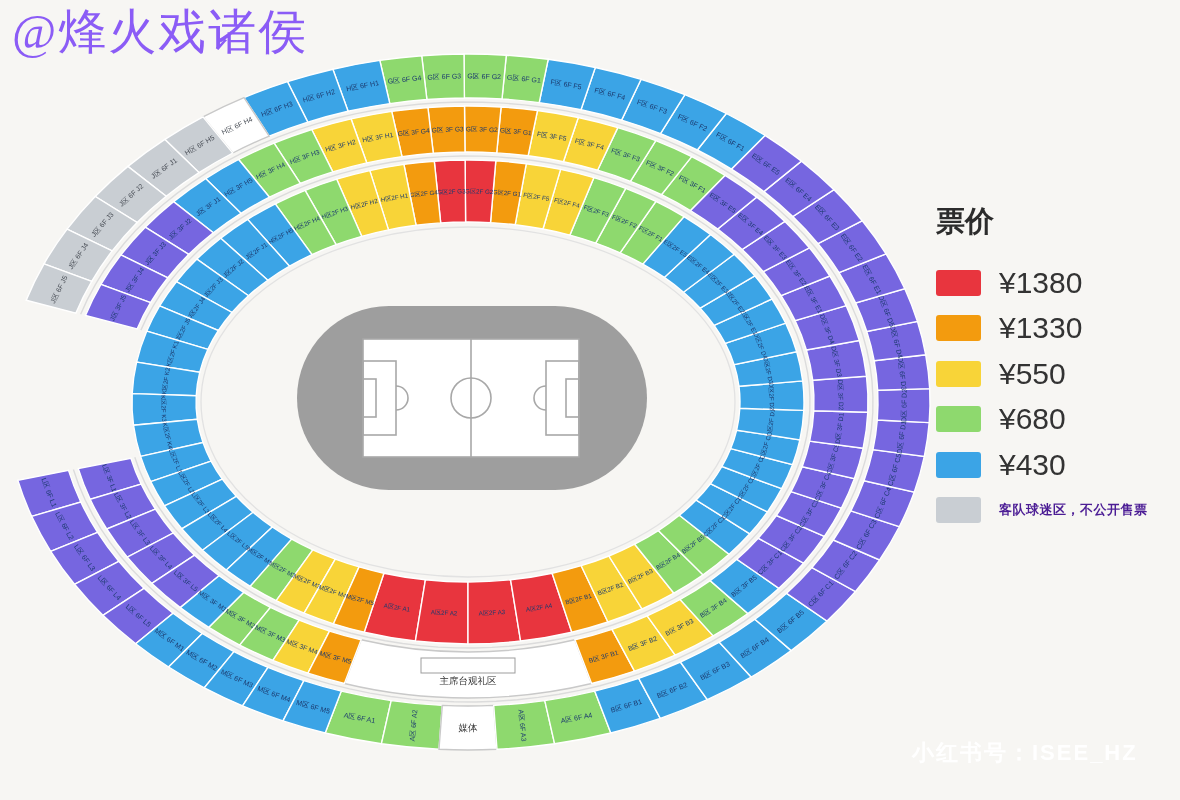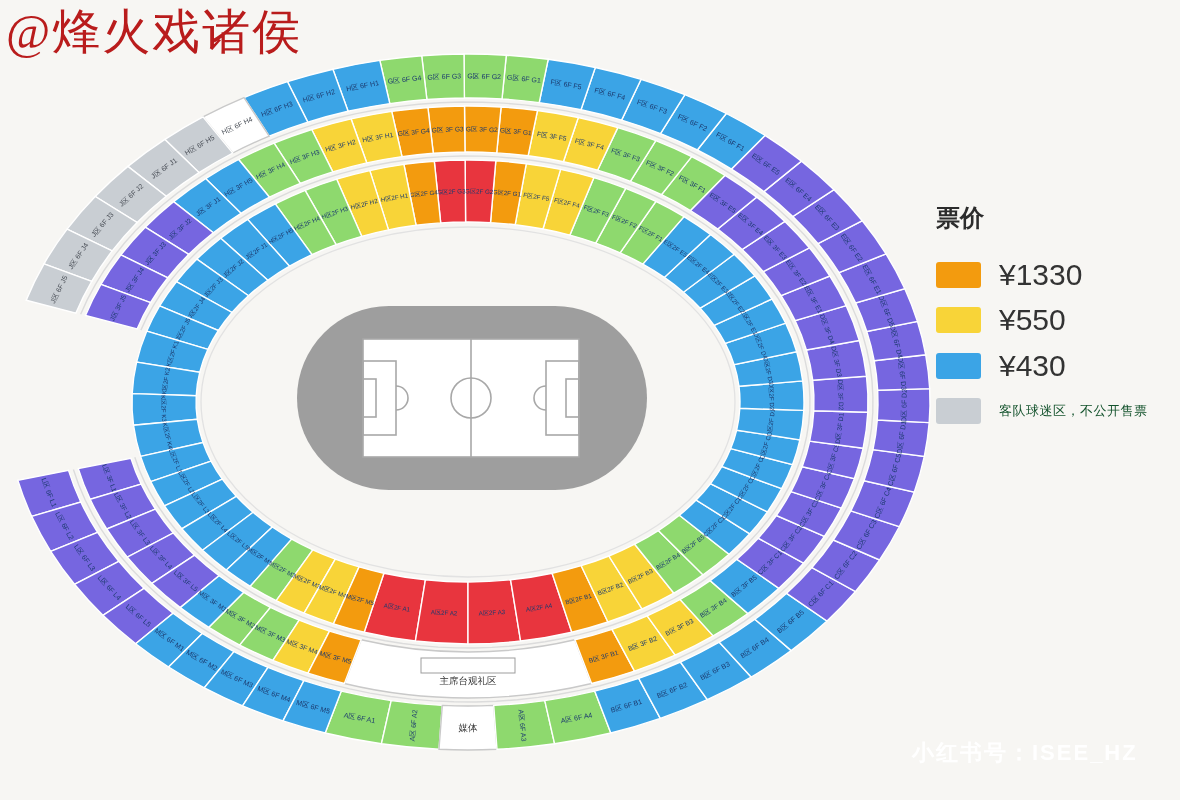--- a/index.html
+++ b/index.html
@@ -2,35 +2,35 @@
 <html><head>
 <meta charset="utf-8">
 <style>
   html,body{margin:0;padding:0;}
   body{
     width:1180px;height:800px;overflow:hidden;position:relative;
     background:#f7f6f3;
     font-family:"Liberation Sans", sans-serif;
   }
   .watermark-author{
-    position:absolute;left:6px;top:0px;
+    position:absolute;left:12px;top:0px;
     font-family:"Liberation Serif", serif;
-    font-size:48px;color:#b91c1c;letter-spacing:2px;z-index:5;
+    font-size:48px;color:#8b5cf6;letter-spacing:2px;z-index:5;
   }
   .watermark-xhs{
     position:absolute;left:912px;top:738px;
     font-size:22px;color:#ffffff;font-weight:600;letter-spacing:2px;z-index:5;
   }
   #stadium{position:absolute;left:0;top:0;}
   .legend{position:absolute;left:936px;top:202px;width:238px;z-index:4;}
-  .legend-title{font-size:24px;font-weight:700;color:#2c2c2c;margin-bottom:18px;}
+  .legend-title{font-size:29px;font-weight:700;color:#2c2c2c;margin-bottom:18px;}
   .legend-row{display:flex;align-items:center;height:45.5px;}
   .legend-swatch{width:45px;height:26px;border-radius:3px;margin-right:18px;flex:0 0 45px;}
   .legend-label{font-size:30px;color:#333333;}
-  .legend-label.small{font-size:13px;font-weight:400;color:#14532d;letter-spacing:0.5px;}
+  .legend-label.small{font-size:13px;font-weight:700;color:#4c1d95;letter-spacing:0.5px;}
 </style>
 </head>
 <body>
 
 <div class="watermark-author">@烽火戏诸侯</div>
 
 <svg id="stadium" width="1180" height="800" viewBox="0 0 1180 800">
     <path d="M134.8,457.3L139.2,469.8L144.6,482.1L150.9,494.2L158.0,506.0L166.0,517.5L174.8,528.7L184.5,539.6L194.9,550.0L206.0,560.1L217.9,569.8L230.4,579.0L243.6,587.7L257.4,595.9L271.8,603.5L286.8,610.6L302.2,617.2L318.1,623.1L334.4,628.4L351.0,633.2L368.0,637.3L385.3,640.7L402.7,643.5L420.4,645.6L438.2,647.1L456.1,647.9L474.0,648.0L491.9,647.4L509.7,646.2L527.4,644.3L544.9,641.7L562.3,638.5L579.3,634.6L596.1,630.1L612.5,625.0L628.6,619.2L644.1,612.9L659.2,605.9L673.8,598.5L687.8,590.4L701.2,581.9L714.0,572.9L726.1,563.4L737.5,553.5L748.1,543.1L758.0,532.4L767.1,521.3L775.4,509.8L782.8,498.1L789.4,486.1L795.1,473.9L799.8,461.5L803.7,448.9L806.7,436.2L808.7,423.4L809.8,410.6L809.9,397.7L809.2,384.8L807.5,372.0L804.8,359.3L801.2,346.7L796.8,334.2L791.4,321.9L785.1,309.8L778.0,298.0L770.0,286.5L761.2,275.3L751.5,264.4L741.1,254.0L730.0,243.9L718.1,234.2L705.6,225.0L692.4,216.3L678.6,208.1L664.2,200.5L649.2,193.4L633.8,186.8L617.9,180.9L601.6,175.6L585.0,170.8L568.0,166.7L550.7,163.3L533.3,160.5L515.6,158.4L497.8,156.9L479.9,156.1L462.0,156.0L444.1,156.6L426.3,157.8L408.6,159.7L391.1,162.3L373.7,165.5L356.7,169.4L339.9,173.9L323.5,179.0L307.4,184.8L291.9,191.1L276.8,198.1L262.2,205.5L248.2,213.6L234.8,222.1L222.0,231.1L209.9,240.6L198.5,250.5L187.9,260.9L178.0,271.6L168.9,282.7L160.6,294.2L153.2,305.9L146.6,317.9L140.9,330.1" fill="none" stroke="#dcdcdc" stroke-width="1.4"></path>
     <path d="M73.4,469.5L78.7,484.7L85.1,499.7L92.5,514.4L100.9,528.8L110.4,542.8L120.8,556.5L132.2,569.8L144.6,582.5L157.8,594.8L171.8,606.6L186.7,617.8L202.3,628.4L218.7,638.4L235.7,647.7L253.4,656.4L271.7,664.4L290.5,671.6L309.8,678.2L329.5,683.9L349.6,688.9L370.0,693.1L390.7,696.5L411.6,699.1L432.7,700.9L453.9,701.8L475.1,702.0L496.3,701.3L517.4,699.8L538.3,697.4L559.1,694.3L579.6,690.4L599.9,685.7L619.7,680.2L639.2,673.9L658.1,666.9L676.6,659.2L694.5,650.7L711.7,641.6L728.3,631.8L744.2,621.4L759.3,610.4L773.7,598.8L787.1,586.7L799.8,574.1L811.5,561.0L822.2,547.4L832.0,533.5L840.8,519.2L848.6,504.6L855.3,489.7L861.0,474.6L865.6,459.2L869.1,443.8L871.5,428.1L872.8,412.5L872.9,396.8L872.0,381.1L870.0,365.4L866.8,349.9L862.6,334.5L857.3,319.3L850.9,304.3L843.5,289.6L835.1,275.2L825.6,261.2L815.2,247.5L803.8,234.2L791.4,221.5L778.2,209.2L764.2,197.4L749.3,186.2L733.7,175.6L717.3,165.6L700.3,156.3L682.6,147.6L664.3,139.6L645.5,132.4L626.2,125.8L606.5,120.1L586.4,115.1L566.0,110.9L545.3,107.5L524.4,104.9L503.3,103.1L482.1,102.2L460.9,102.0L439.7,102.7L418.6,104.2L397.7,106.6L376.9,109.7L356.4,113.6L336.1,118.3L316.3,123.8L296.8,130.1L277.9,137.1L259.4,144.8L241.5,153.3L224.3,162.4L207.7,172.2L191.8,182.6L176.7,193.6L162.3,205.2L148.9,217.3L136.2,229.9L124.5,243.0L113.8,256.6L104.0,270.5L95.2,284.8L87.4,299.4L80.7,314.3" fill="none" stroke="#dcdcdc" stroke-width="1.4"></path>
     <ellipse cx="468" cy="402" rx="267" ry="175" fill="none" stroke="#e2e2e2" stroke-width="1.3"></ellipse>
@@ -370,26 +370,34 @@
       <rect x="546" y="361" width="33" height="74"></rect>
       <rect x="566" y="379" width="13" height="38"></rect>
       <path d="M546,386 A12,12 0 0 0 546,410"></path>
     </g>
   </svg>
 
 <div class="legend">
   <div class="legend-title">票价</div>
   <div id="legend-rows">
       <div class="legend-row">
+        <div class="legend-swatch" style="background: rgb(232, 53, 62);"></div>
+        <div class="legend-label">¥1380</div>
+      </div>
+      <div class="legend-row">
         <div class="legend-swatch" style="background: rgb(243, 155, 14);"></div>
         <div class="legend-label">¥1330</div>
       </div>
       <div class="legend-row">
         <div class="legend-swatch" style="background: rgb(248, 212, 56);"></div>
         <div class="legend-label">¥550</div>
+      </div>
+      <div class="legend-row">
+        <div class="legend-swatch" style="background: rgb(142, 217, 110);"></div>
+        <div class="legend-label">¥680</div>
       </div>
       <div class="legend-row">
         <div class="legend-swatch" style="background: rgb(59, 164, 230);"></div>
         <div class="legend-label">¥430</div>
       </div>
       <div class="legend-row">
         <div class="legend-swatch" style="background: rgb(201, 206, 211);"></div>
         <div class="legend-label small">客队球迷区，不公开售票</div>
       </div>
     </div>

